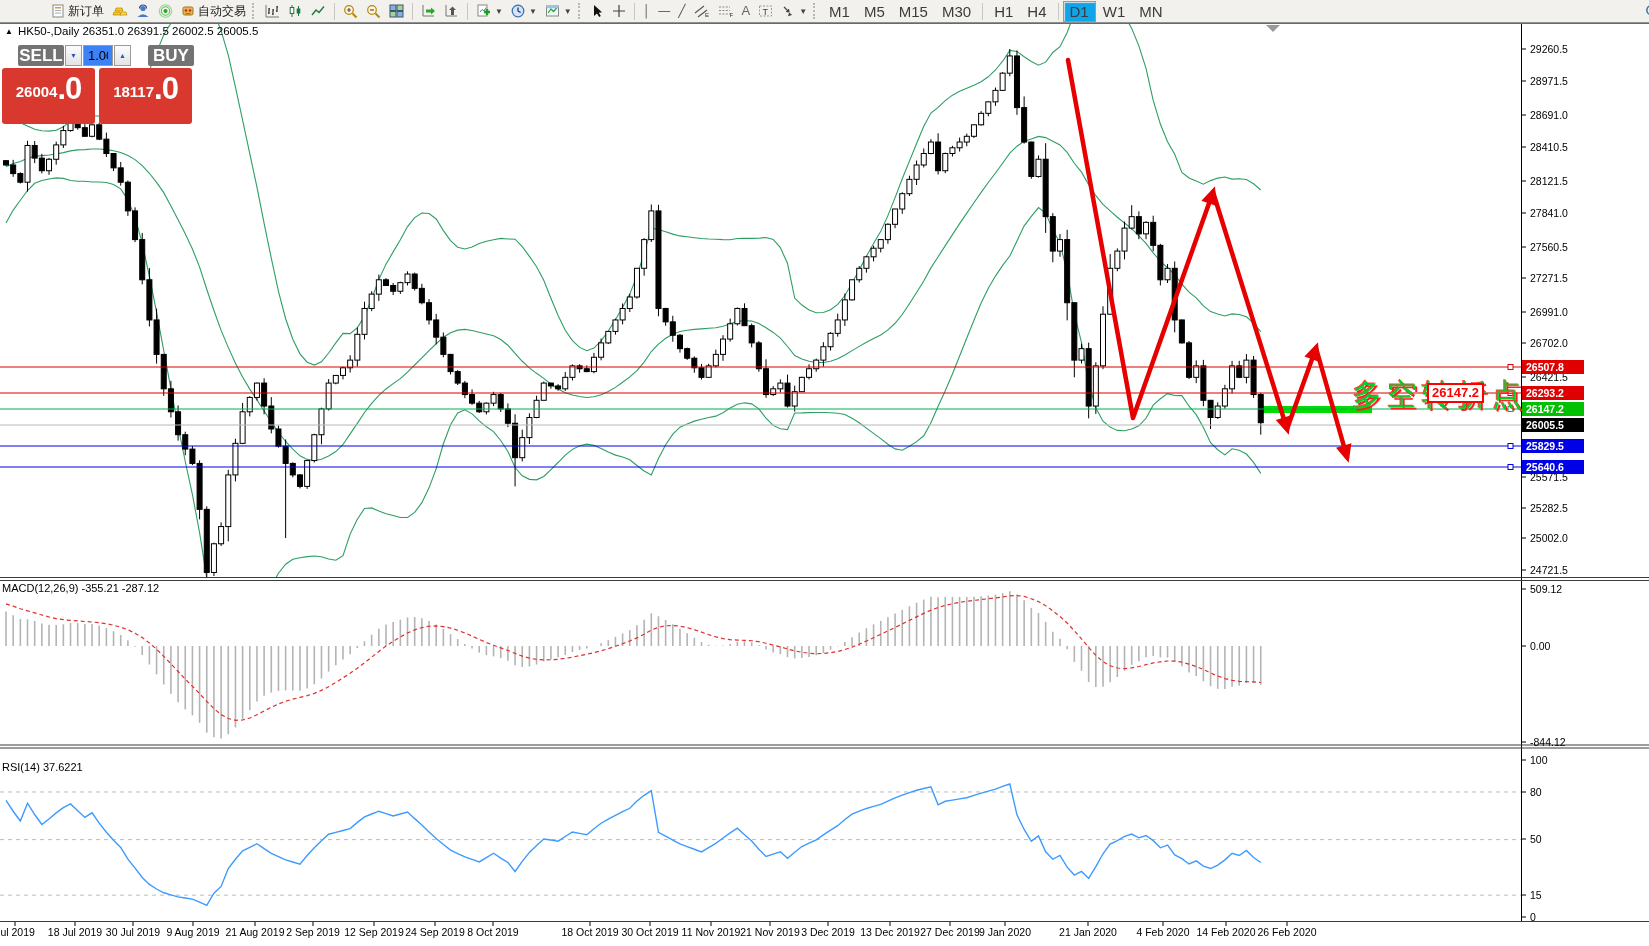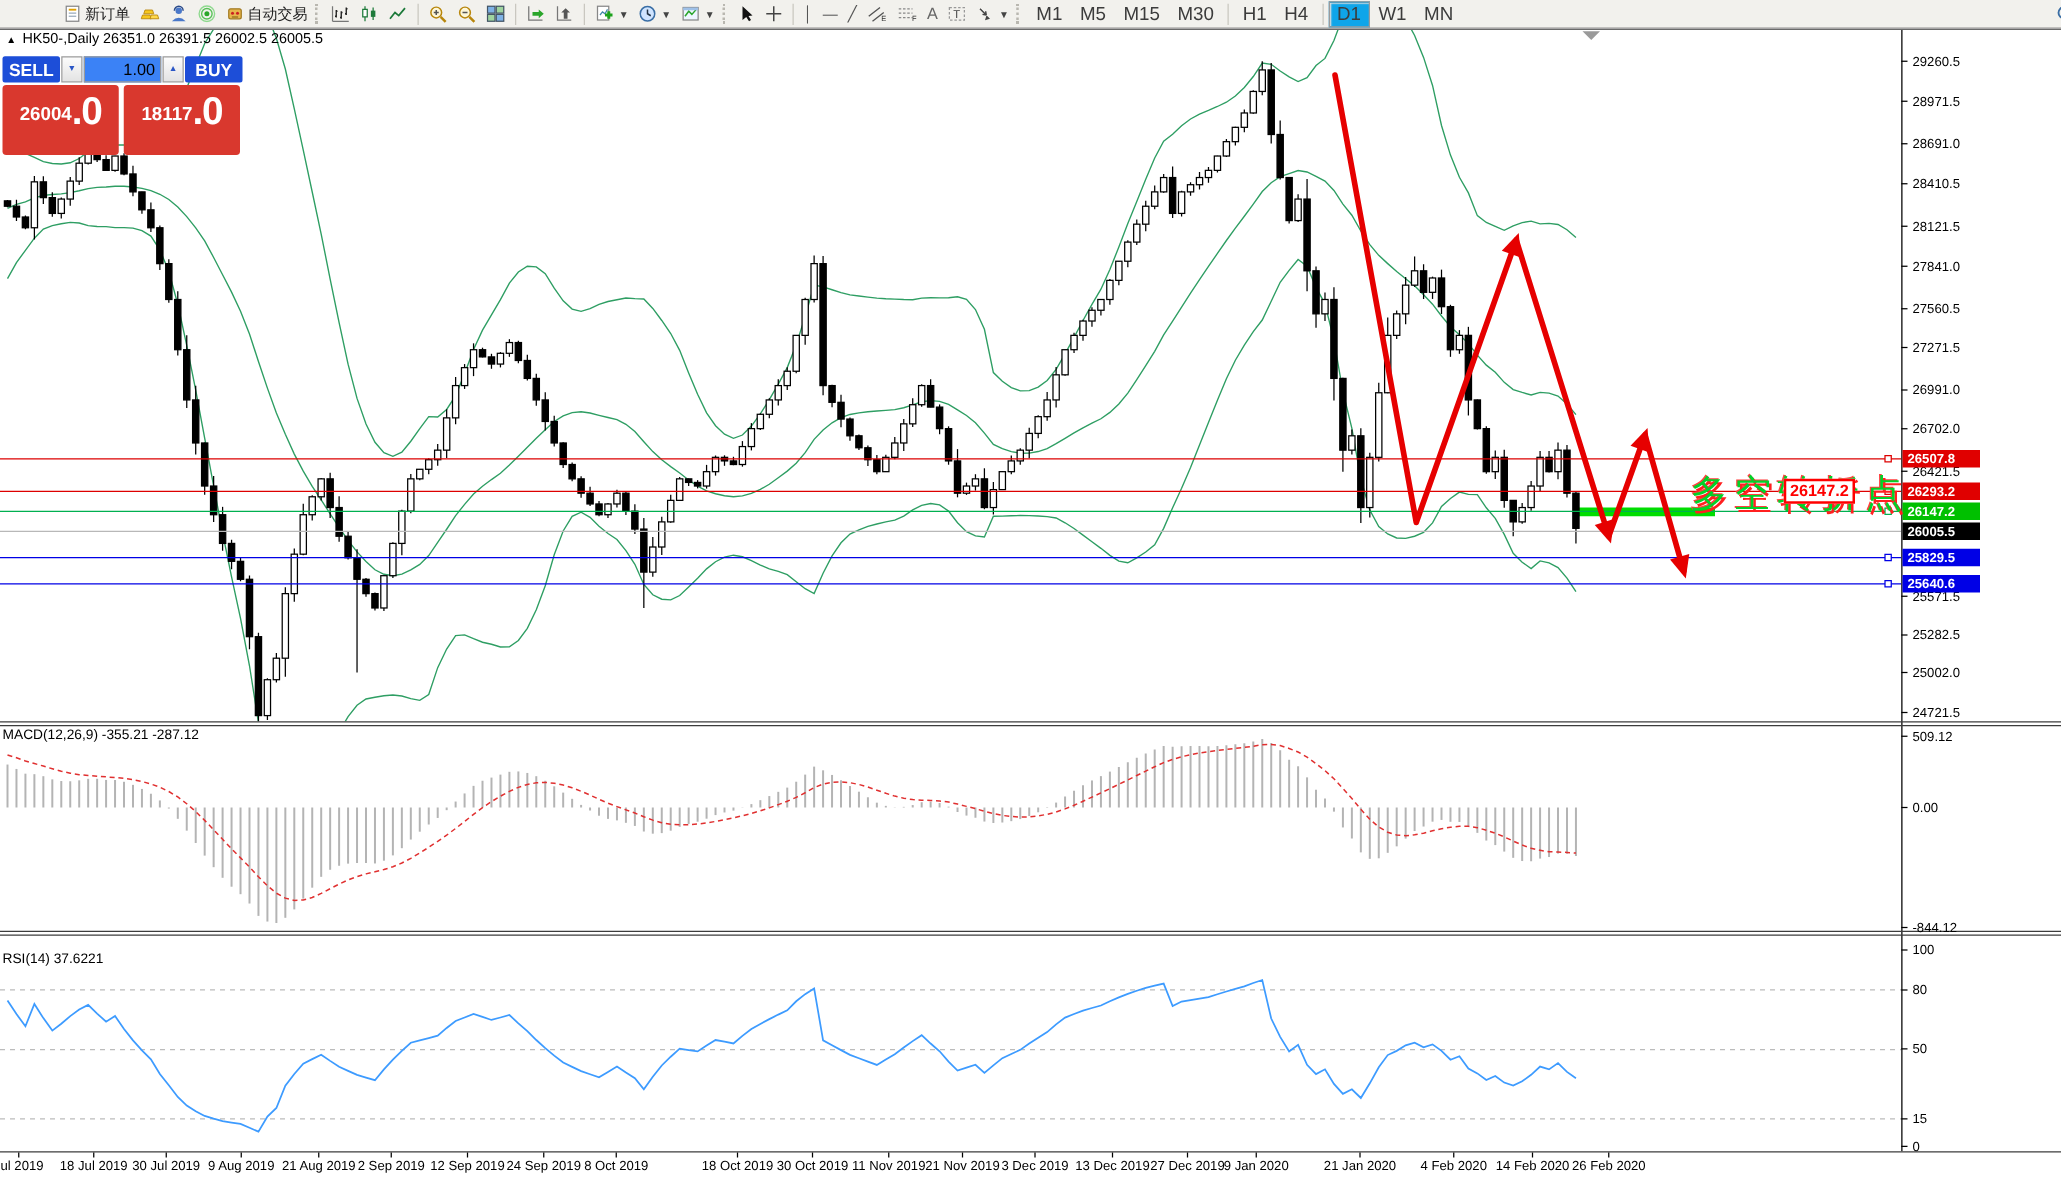--- a/index.html
+++ b/index.html
@@ -18,22 +18,22 @@
   .tf-btn.active{background:#0ea5e9;border:1px solid #9a9a9a;box-shadow:inset 1px 1px 1px #ddd;}
   .tb-spacer{flex:1;}
   svg.ic{display:block;}
   
   #chart-svg{position:absolute;left:0;top:0;z-index:1;}
   .chart-title{position:absolute;left:5px;top:25px;z-index:20;font-size:11.5px;color:#000;display:flex;gap:5px;align-items:center;}
   .chart-title .tri{font-size:8px;color:#000;}
   
   .trade-panel{position:absolute;left:2px;top:45px;width:192px;z-index:30;}
   .tp-row1{display:flex;height:21px;gap:1px;}
-  .tp-btn{background:#1d4ed8;color:#fff;font-weight:bold;font-size:14px;display:flex;
-    align-items:center;justify-content:center;border-radius:2px;cursor:pointer;}
+  .tp-btn{background:#737373;color:#fff;font-weight:bold;font-size:17px;display:flex;
+    align-items:center;justify-content:center;border-radius:2px;cursor:pointer;margin-left:16px;}
   .tp-sell,.tp-buy{width:46px;}
   .tp-spin{width:15px;background:linear-gradient(#fcfcfc,#e3e3e3);border:1px solid #9b9b9b;
     color:#2a56c6;font-size:7px;display:flex;align-items:center;justify-content:center;cursor:pointer;}
   .tp-vol{flex:1;border:1px solid #9b9b9b;background:#3b82f6;font-size:13px;text-align:right;
     padding:0 4px;font-family:"Liberation Sans",sans-serif;min-width:0;}
   .tp-row2{display:flex;gap:4px;margin-top:2px;}
   .tp-price{width:93px;height:37px;background:#d9382e;border-radius:3px;color:#fff;display:flex;
     align-items:flex-end;justify-content:center;padding-bottom:19px;cursor:pointer;}
   .tp-price .small{font-size:15px;font-weight:bold;line-height:26px;}
   .tp-price .big{font-size:31px;font-weight:bold;line-height:33px;letter-spacing:-1px;}

